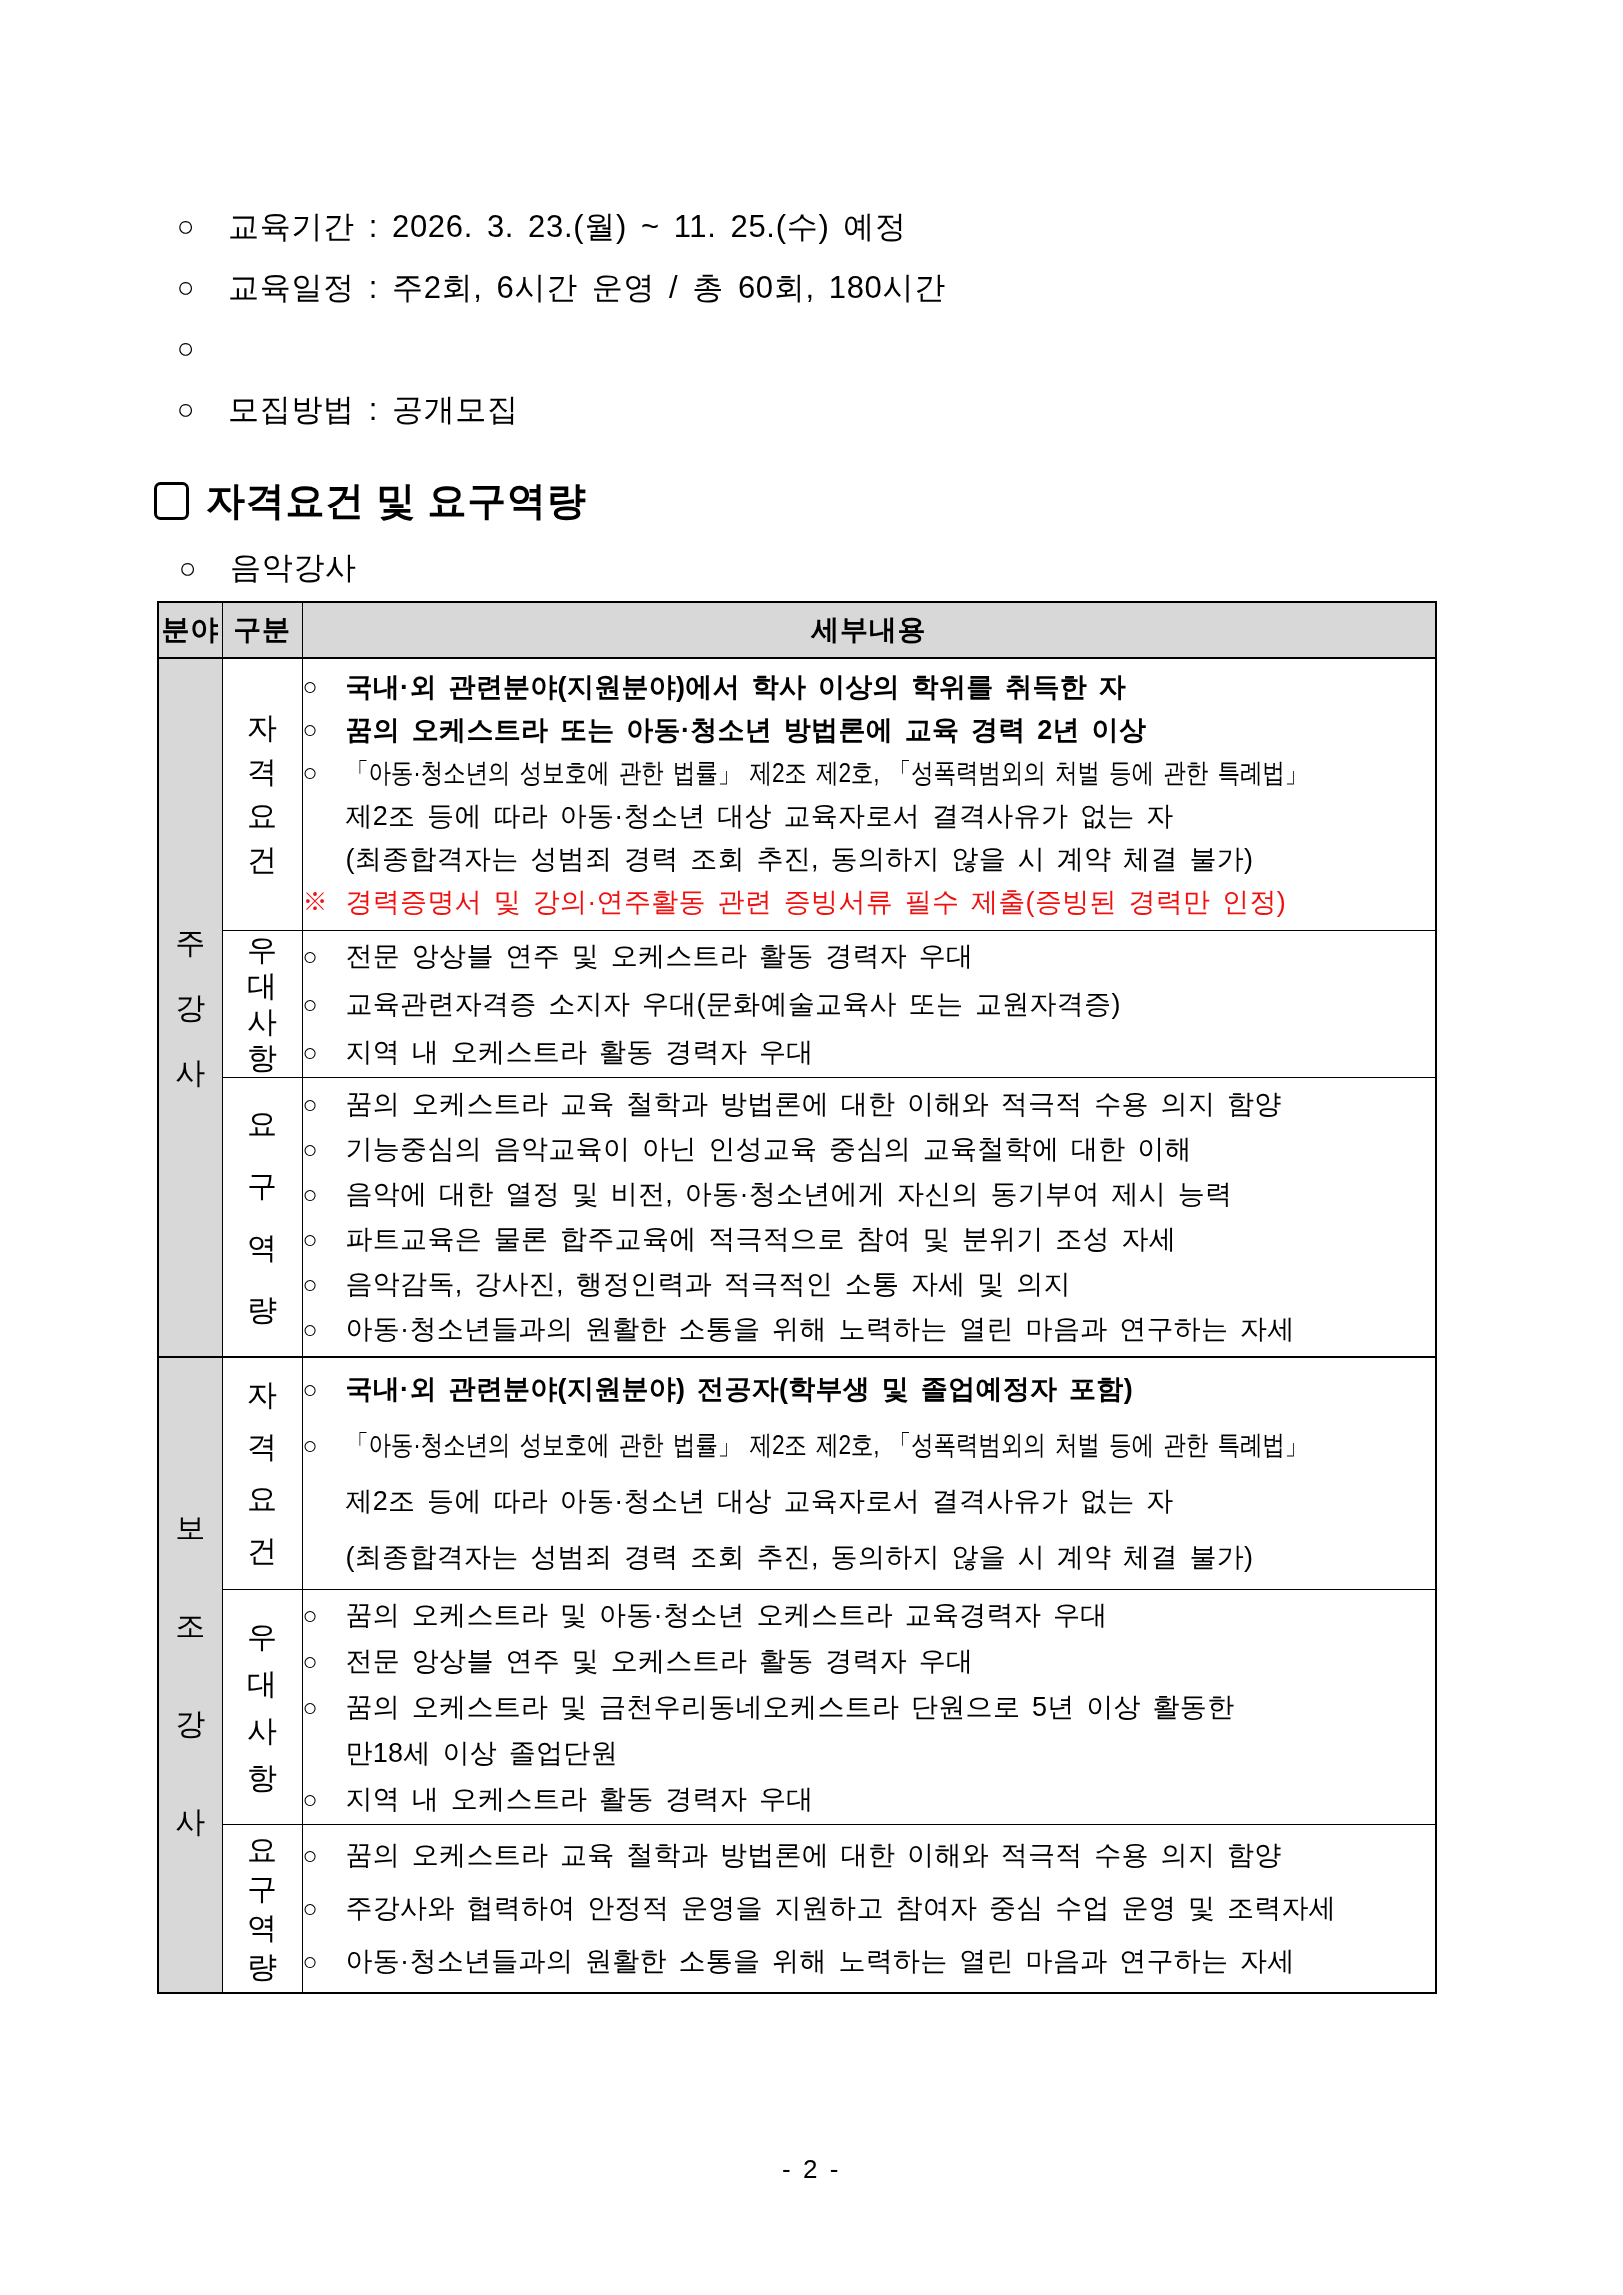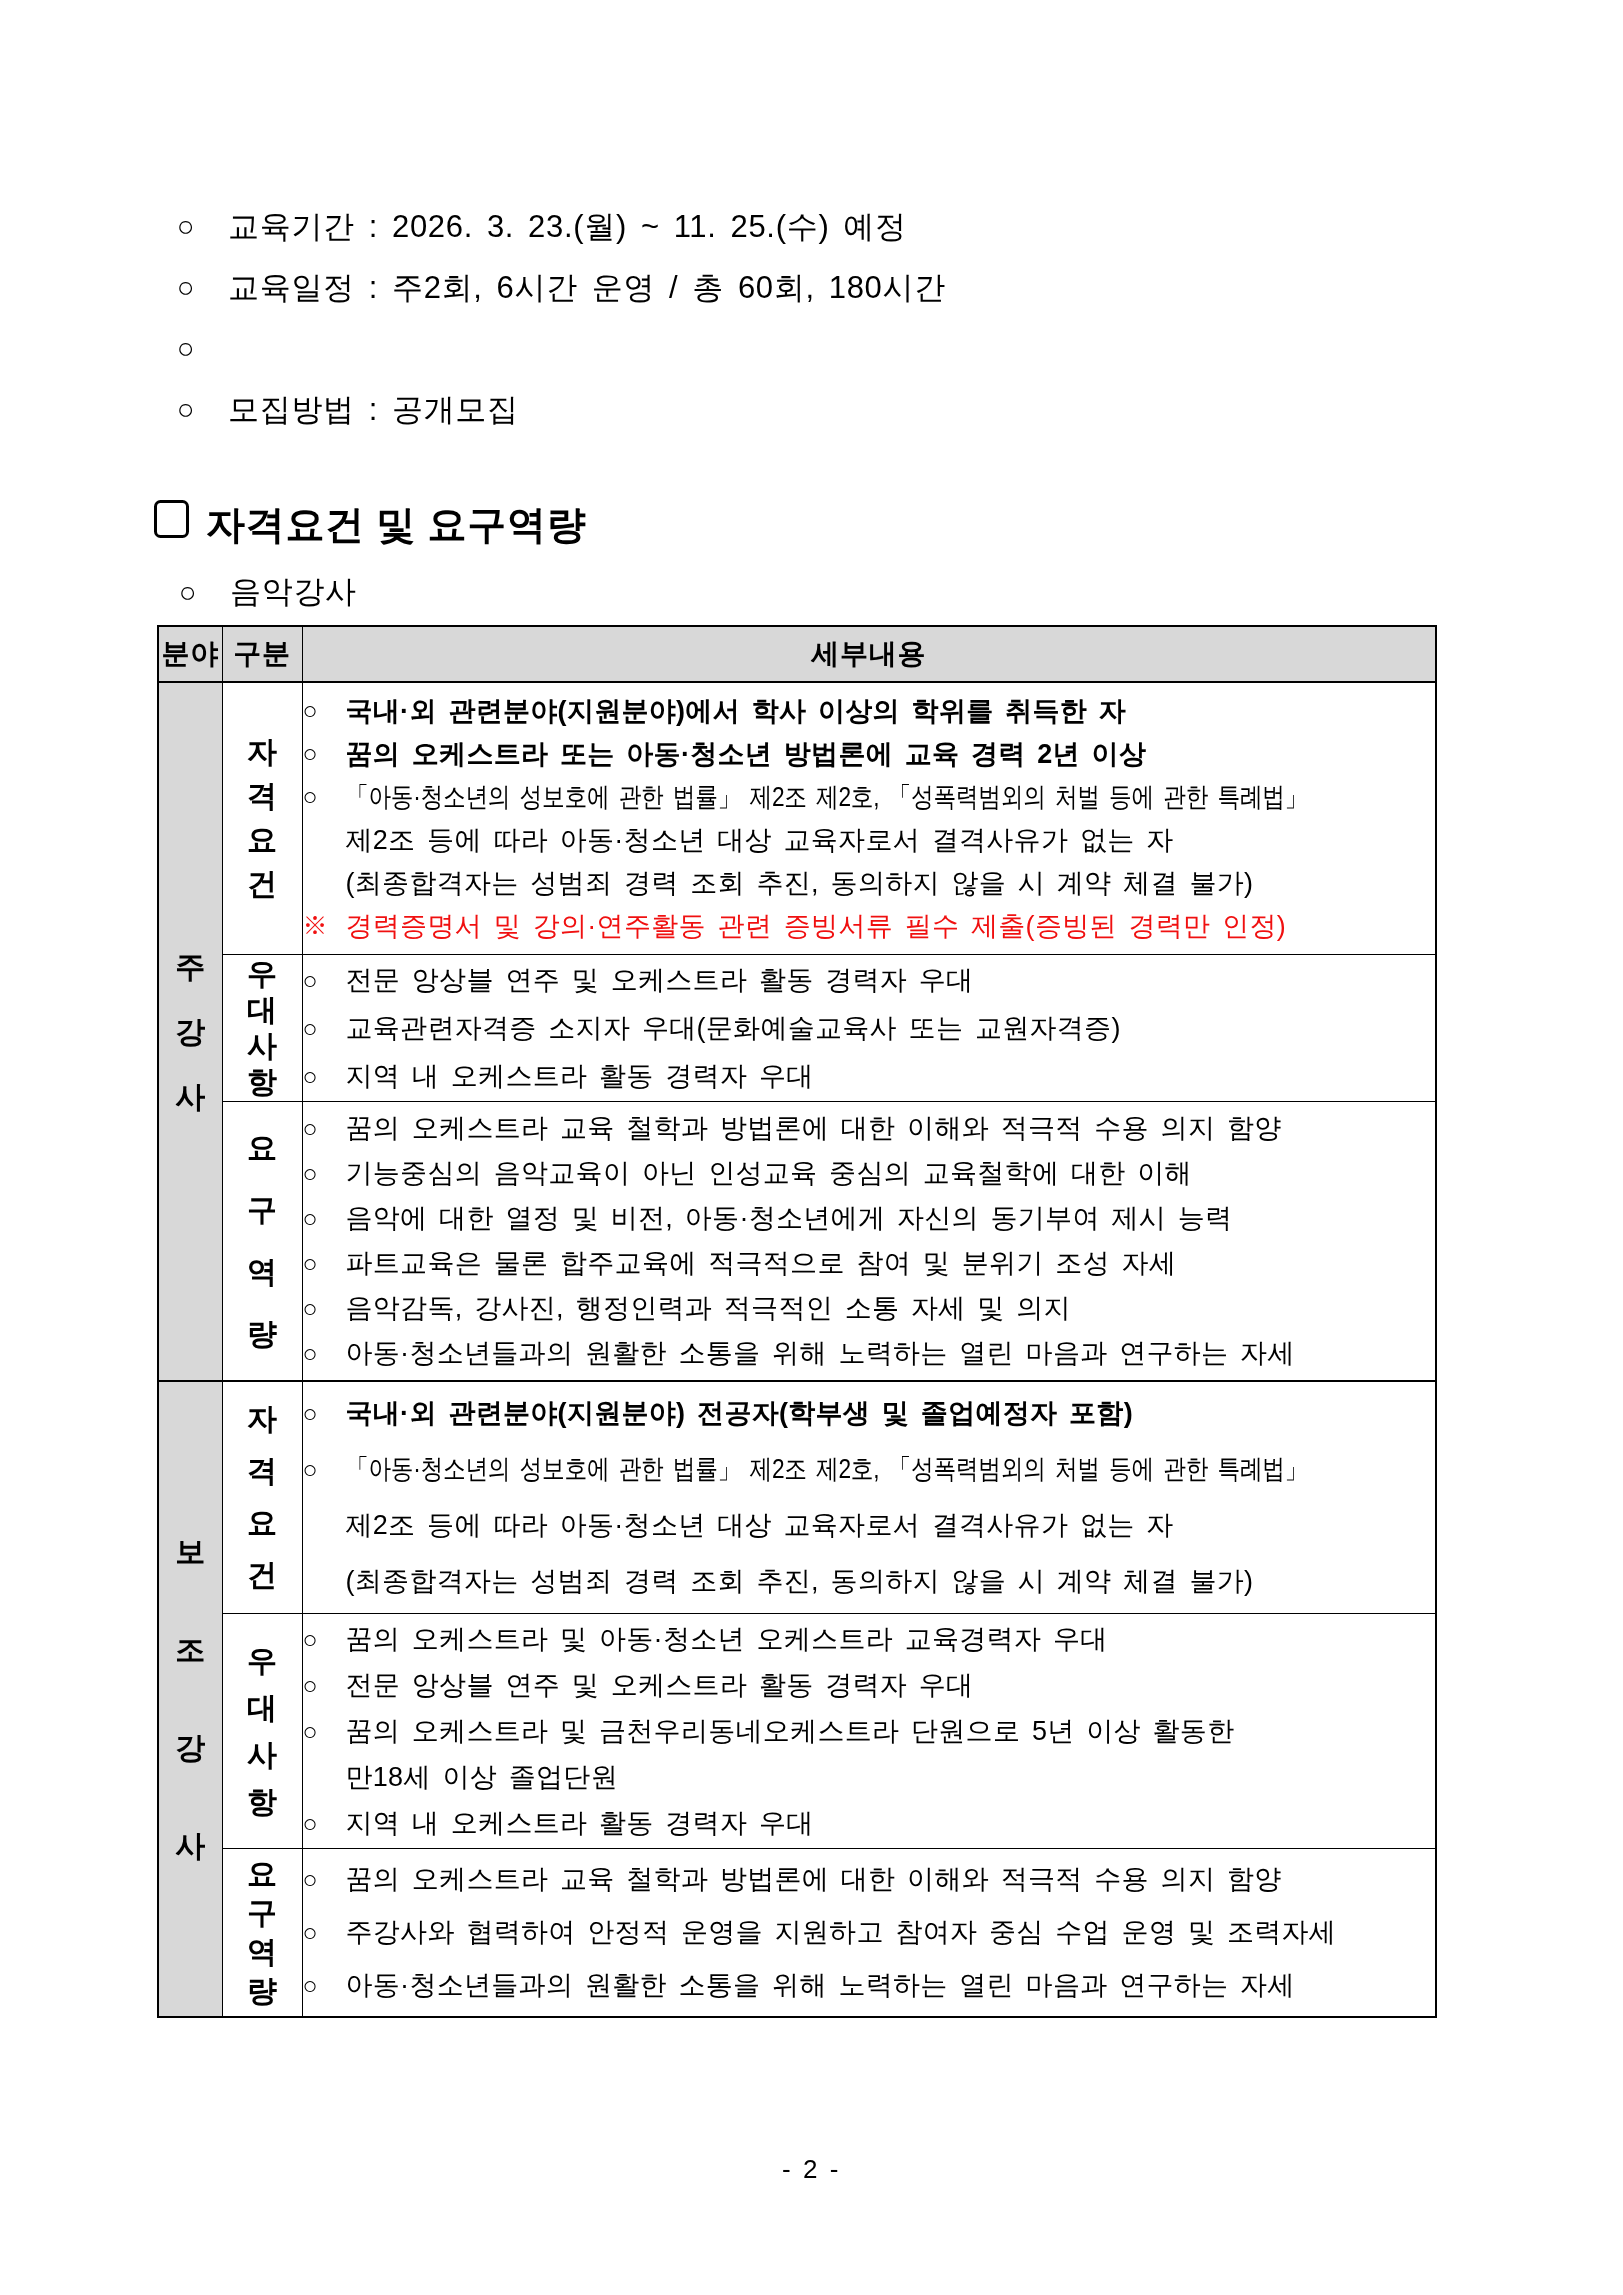--- a/index.html
+++ b/index.html
@@ -15,42 +15,42 @@
   }
   .content{padding-top:196px;}
 
   
   .top-list{margin-left:177px;font-size:31px;letter-spacing:0.7px;word-spacing:4.6px;}
   .top-line{height:61px;display:flex;align-items:center;white-space:pre;}
   .top-line .marker{display:inline-block;width:51px;font-size:29px;}
   .top-line.indent{padding-left:135px;}
 
   
-  .sec-head{margin:60px 0 0 154px;font-size:39px;font-weight:bold;letter-spacing:0.7px;display:flex;align-items:flex-start;line-height:49px;}
+  .sec-head{margin:36px 0 0 154px;font-size:39px;font-weight:bold;letter-spacing:0.7px;display:flex;align-items:center;line-height:49px;}
   .sec-head .sq{display:inline-block;width:35px;height:38px;border:3.9px solid #000;border-radius:6.5px;margin-right:17px;box-sizing:border-box;}
   .sub-head{margin:23.6px 0 0 179px;font-size:31px;display:flex;align-items:center;height:39px;letter-spacing:0.7px;}
   .sub-head .marker{display:inline-block;width:51px;font-size:29px;}
 
   
   table.doc{
     margin:13px 0 0 157px;
     border-collapse:collapse;table-layout:fixed;
     width:1278px;
     border:2.6px solid #000;
     font-size:27px;
   }
   table.doc th,table.doc td{border:1.3px solid #000;padding:0;box-sizing:border-box;}
   table.doc thead th{
     background:var(--gray,#d8d8d8);
     height:56px;font-size:28px;font-weight:600;
     border-bottom:2.6px solid #000;letter-spacing:0.7px;
   }
   td.field{background:var(--gray,#d8d8d8);text-align:center;vertical-align:middle;}
   td.cat{text-align:center;vertical-align:middle;background:#fff;}
-  .vlabel{display:inline-block;width:1.1em;word-break:break-all;font-size:30px;font-weight:700;letter-spacing:0;}
+  .vlabel{display:inline-block;width:1.1em;word-break:break-all;font-size:30px;font-weight:400;letter-spacing:0;}
   .lh100{line-height:65px;} .lh150{line-height:98px;}
   .lh68{line-height:44px;}   .lh55{line-height:36px;}
   .lh95{line-height:62px;}   .lh80{line-height:52px;}
   .lh72{line-height:47px;}   .lh60{line-height:39px;}
 
   td.cell{vertical-align:middle;padding:9.2px 6.5px 9.2px 18.3px;background:#fff;}
   tr.r1 td{height:273px;} tr.r2 td{height:147px;} tr.r3 td{height:279px;}
   tr.r4 td{height:233px;} tr.r5 td{height:235px;} tr.r6 td{height:168px;}
   tr.group-start td{border-top:2.6px solid #000;}
 

